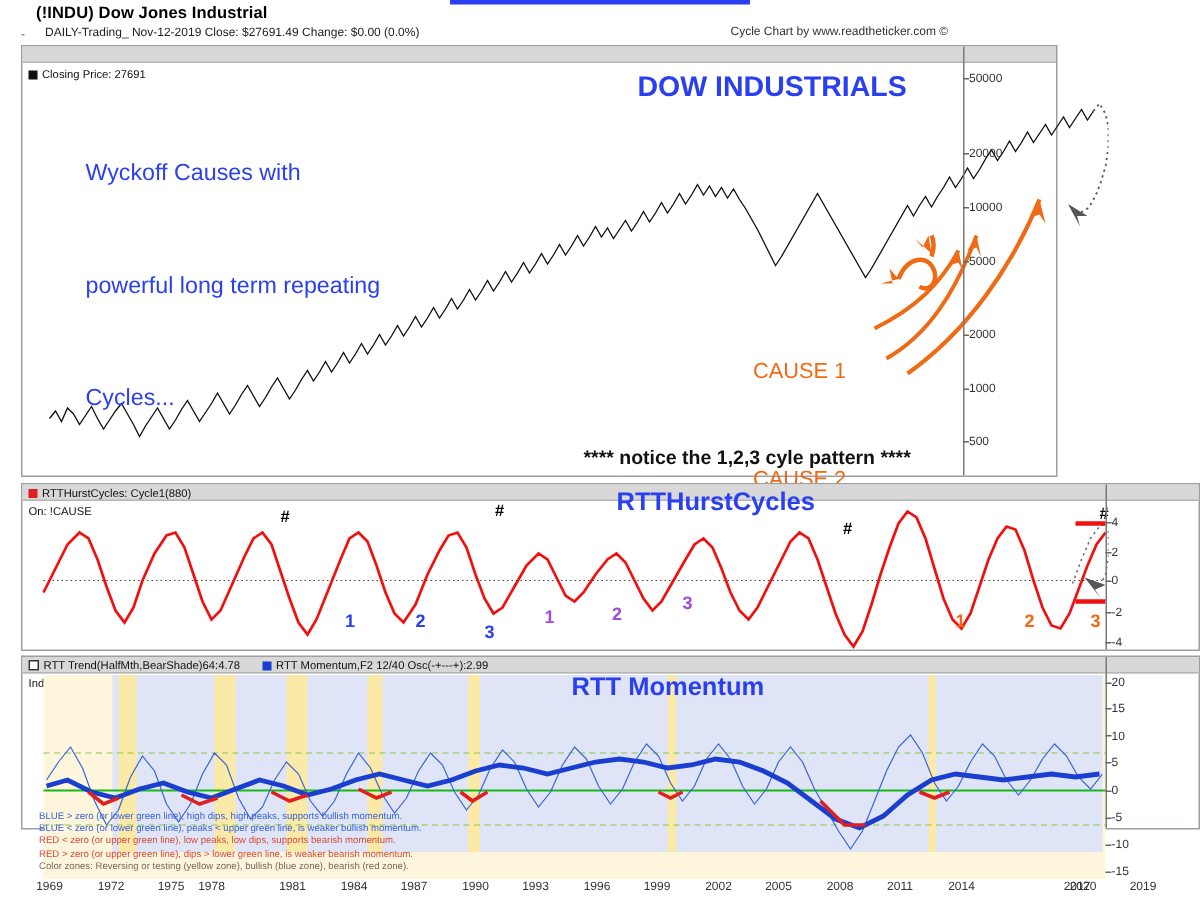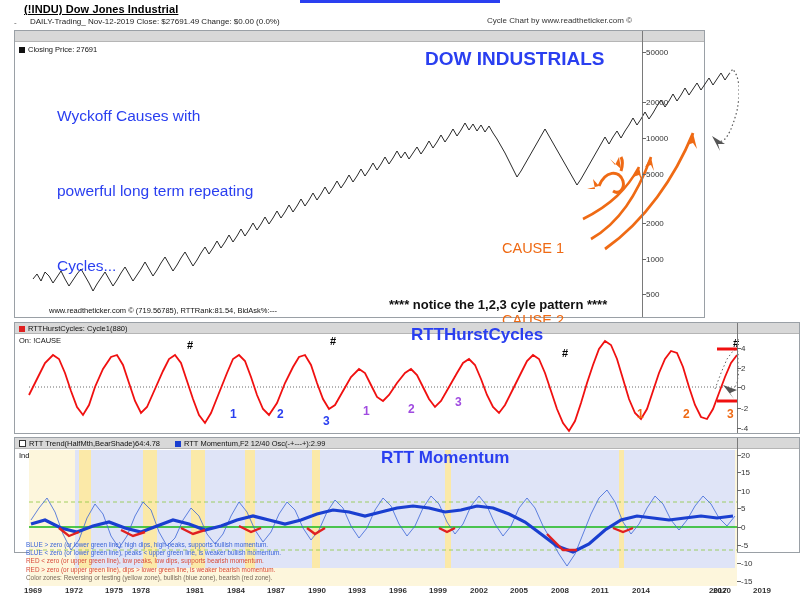--- a/index.html
+++ b/index.html
@@ -1,21 +1,21 @@
 <!DOCTYPE html>
 <html><head>
 <meta charset="utf-8">
 <style>
   html,body{margin:0;padding:0;background:#ffffff;}
   body{width:800px;height:602px;overflow:hidden;font-family:"Liberation Sans",sans-serif;color:#000;}
   #app{position:relative;width:800px;height:602px;}
 
   
   .hdr-title{position:absolute;left:24px;top:3px;font-size:11px;font-weight:bold;
-             text-decoration:underline;letter-spacing:.1px;}
+             letter-spacing:.1px;}
   .hdr-sub{position:absolute;left:30px;top:17px;font-size:8px;color:#222;}
   .hdr-right{position:absolute;left:487px;top:16px;font-size:8px;color:#333;}
   .hdr-dash{position:absolute;left:14px;top:18px;font-size:8px;color:#555;}
 
   
   .panel{position:absolute;border:1px solid #9aa0a6;background:#fff;box-sizing:border-box;}
   .panel-head{position:absolute;left:0;top:0;height:11px;width:100%;
               background:#d8d8d8;border-bottom:1px solid #b5b5b5;box-sizing:border-box;}
   .legend{position:absolute;font-size:7.5px;color:#111;white-space:nowrap;line-height:11px;}
   .swatch{display:inline-block;width:6px;height:6px;margin-right:3px;vertical-align:-0.5px;}
@@ -44,21 +44,21 @@
 
   
   .mom-legend{position:absolute;left:26px;top:541px;font-size:6.4px;line-height:8.2px;}
   .mom-legend div{white-space:nowrap;}
   .ml-blue{color:#3a64d8;}
   .ml-red{color:#d84a3a;}
   .ml-gray{color:#7a6a5a;}
 
   
   .xaxis{position:absolute;left:0;top:586px;width:800px;height:16px;}
-  .xlab{position:absolute;top:0;font-size:8px;color:#333;transform:translateX(-50%);font-weight:bold;}
+  .xlab{position:absolute;top:0;font-size:8px;color:#333;transform:translateX(-50%);}
 
   .scroll-top{position:absolute;left:300px;top:0;width:200px;height:3px;background:#2a3ff0;}
 </style>
 </head>
 <body>
 
 <div id="app">
 
   <div class="scroll-top"></div>
 
@@ -116,21 +116,20 @@
       <path d="M46,78 L44,66 L40,74 L35,68 Z" fill="#ef6a14"></path>
       <path d="M46,80 C48,74 48,70 46,66" fill="none" stroke="#ef6a14" stroke-width="3"></path>
       <path d="M16,148 C44,132 62,104 76,66" fill="none" stroke="#ef6a14" stroke-width="2.6"></path>
       <path d="M76,66 L70,76 L76,74 L79,80 Z" fill="#ef6a14"></path>
       <path d="M8,128 C36,114 52,98 64,76" fill="none" stroke="#ef6a14" stroke-width="2.6"></path>
       <path d="M64,76 L58,86 L64,84 L67,90 Z" fill="#ef6a14"></path>
       <path d="M30,158 C70,130 100,86 118,42" fill="none" stroke="#ef6a14" stroke-width="2.8"></path>
       <path d="M118,42 L112,54 L118,52 L122,58 Z" fill="#ef6a14"></path>
     </svg>
 
-    <div class="legend" style="left:34px;top:274px;">www.readtheticker.com © (719.56785), RTTRank:81.54, BidAsk%:---</div>
     <div class="anno notice" style="left:374px;top:266px;">**** notice the 1,2,3 cyle pattern ****</div>
 
     <div class="axis-r">
       <div class="axisline"></div>
       <div class="tickmark" style="top:21px;"></div>
         <div class="tick" style="top:21px;">50000</div>
       <div class="tickmark" style="top:71px;"></div>
         <div class="tick" style="top:71px;">20000</div>
       <div class="tickmark" style="top:107px;"></div>
         <div class="tick" style="top:107px;">10000</div>

